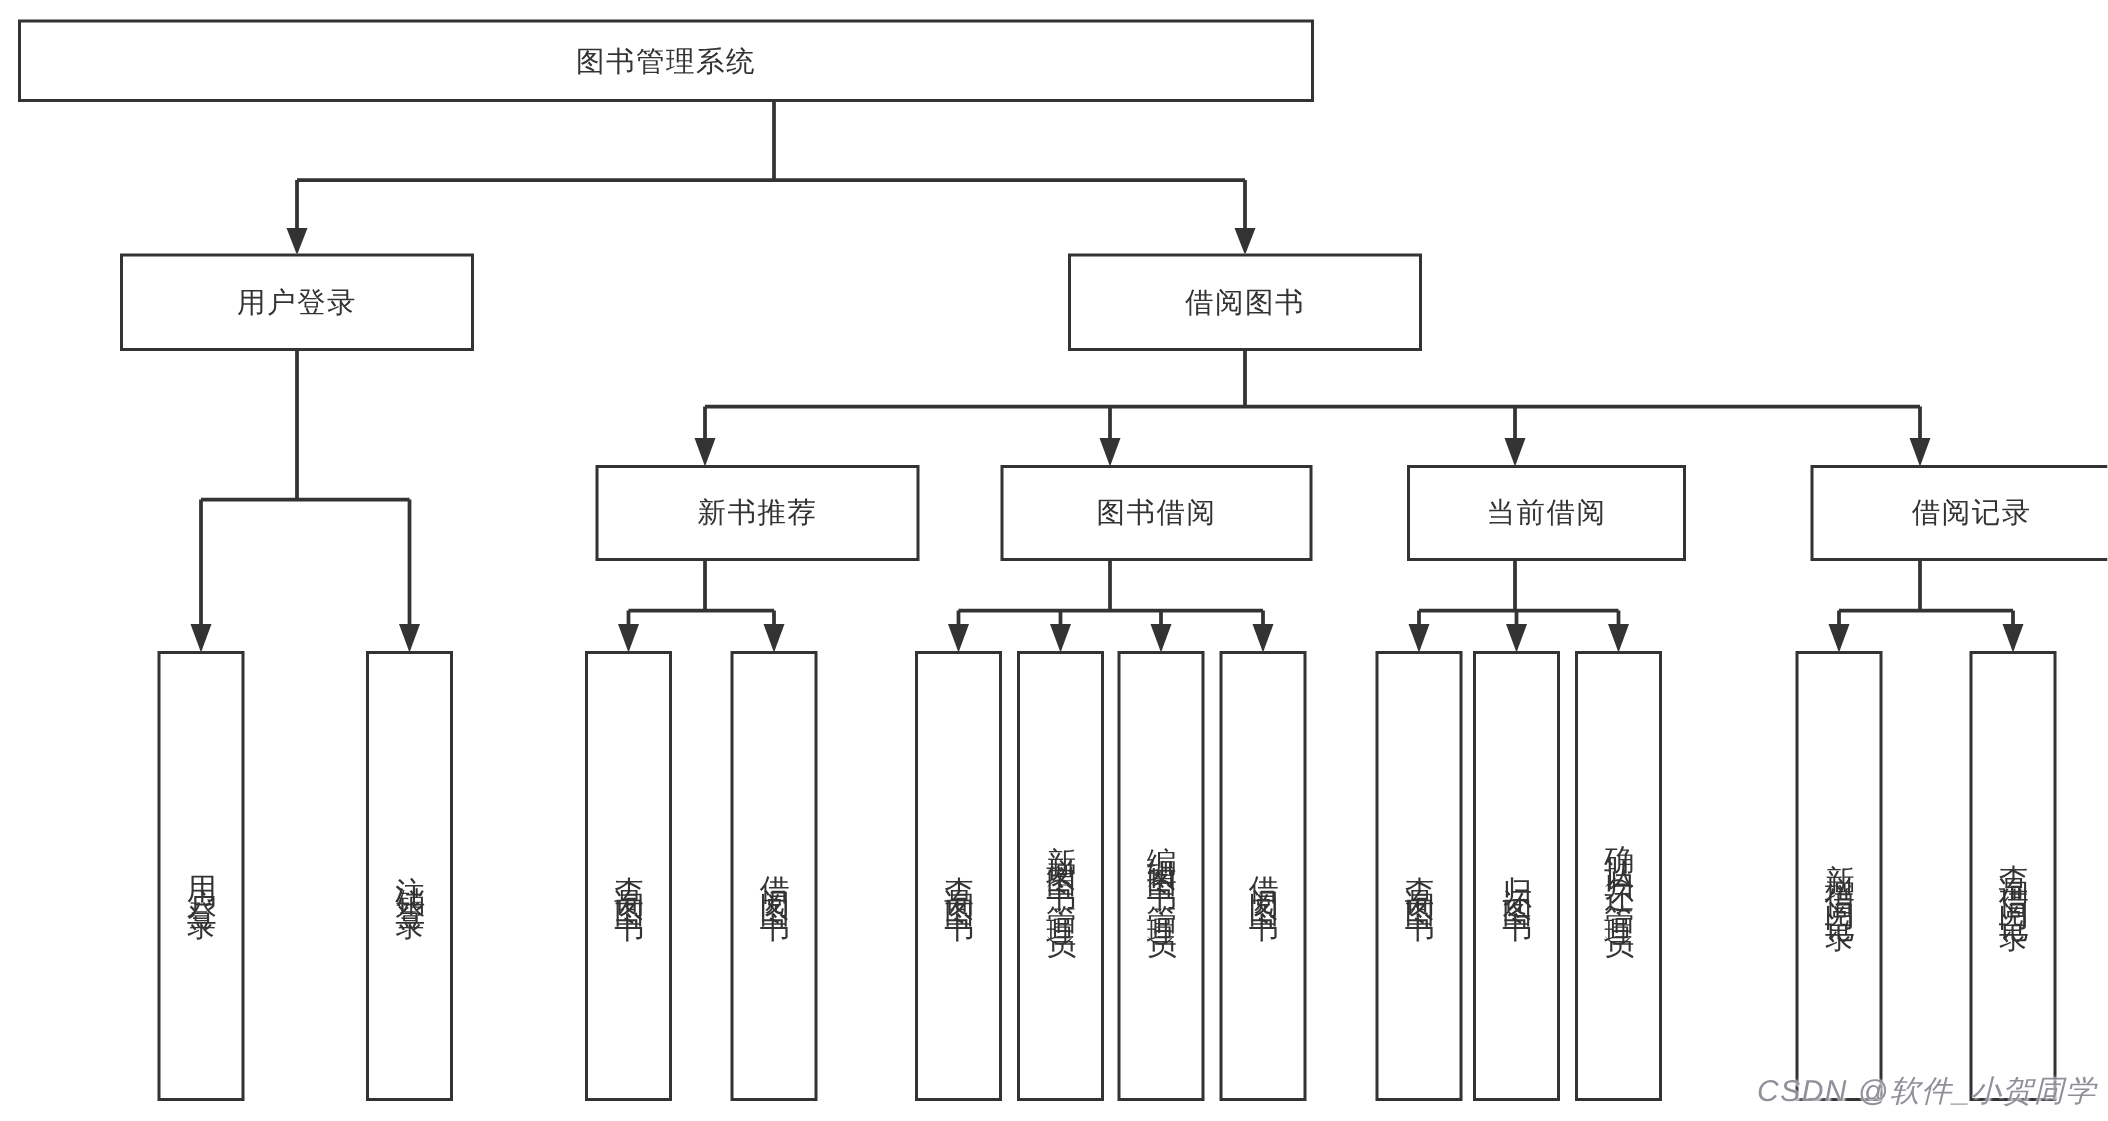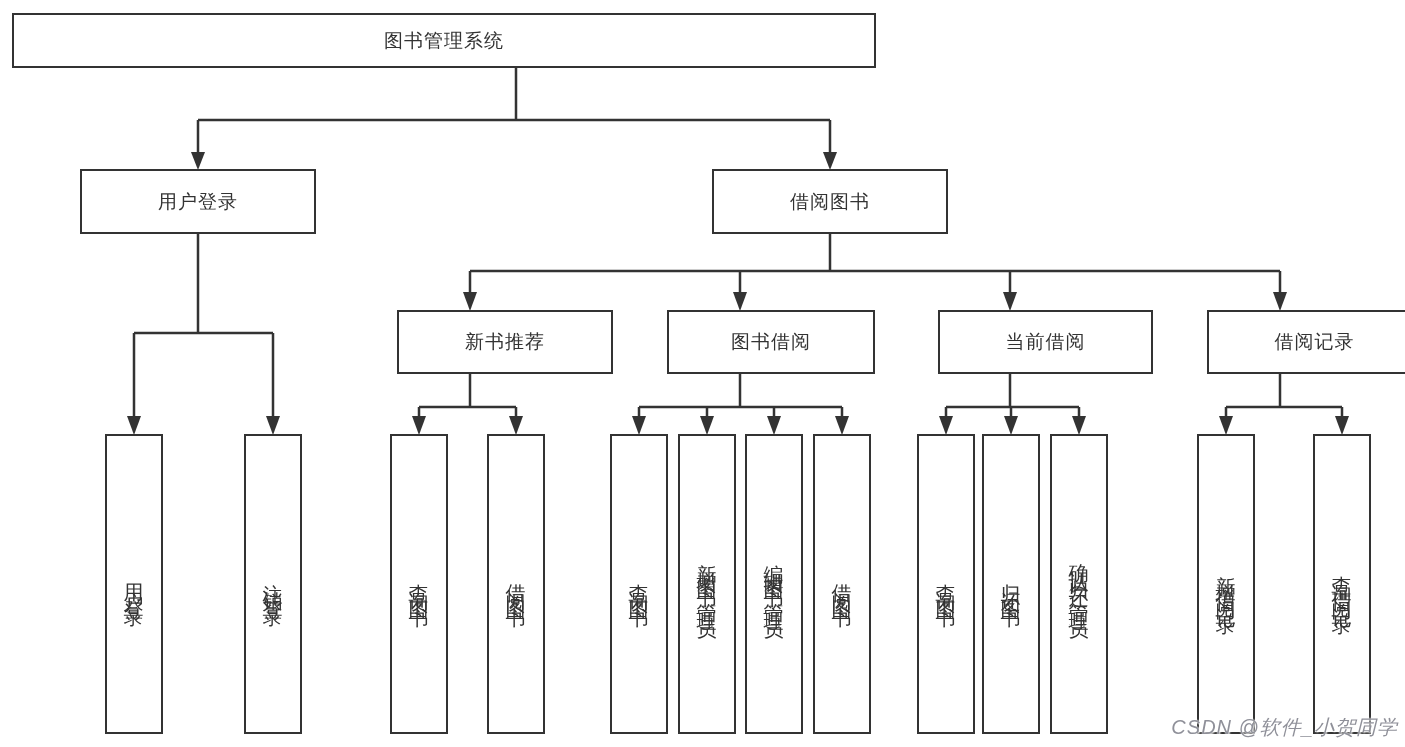--- a/index.html
+++ b/index.html
@@ -109,21 +109,21 @@
     </g>
   </svg>
 
   <div class="box root">图书管理系统</div>
 
   <div class="box lvl2" style="left:80px; width:236px;">用户登录</div>
   <div class="box lvl2" style="left:712px; width:236px;">借阅图书</div>
 
   <div class="box lvl3" style="left:362px; width:216px;">新书推荐</div>
   <div class="box lvl3" style="left:632px; width:208px;">图书借阅</div>
-  <div class="box lvl3" style="left:903px; width:215px;">当前借阅</div>
+  <div class="box lvl3" style="left:903px; width:186px;">当前借阅</div>
   <div class="box lvl3" style="left:1172px; width:215px;">借阅记录</div>
 
   <div class="box leaf" style="left:105px;">
     <span>用户登录</span>
   </div>
   <div class="box leaf" style="left:244px;">
     <span>注销登录</span>
   </div>
 
   <div class="box leaf" style="left:390px;">

